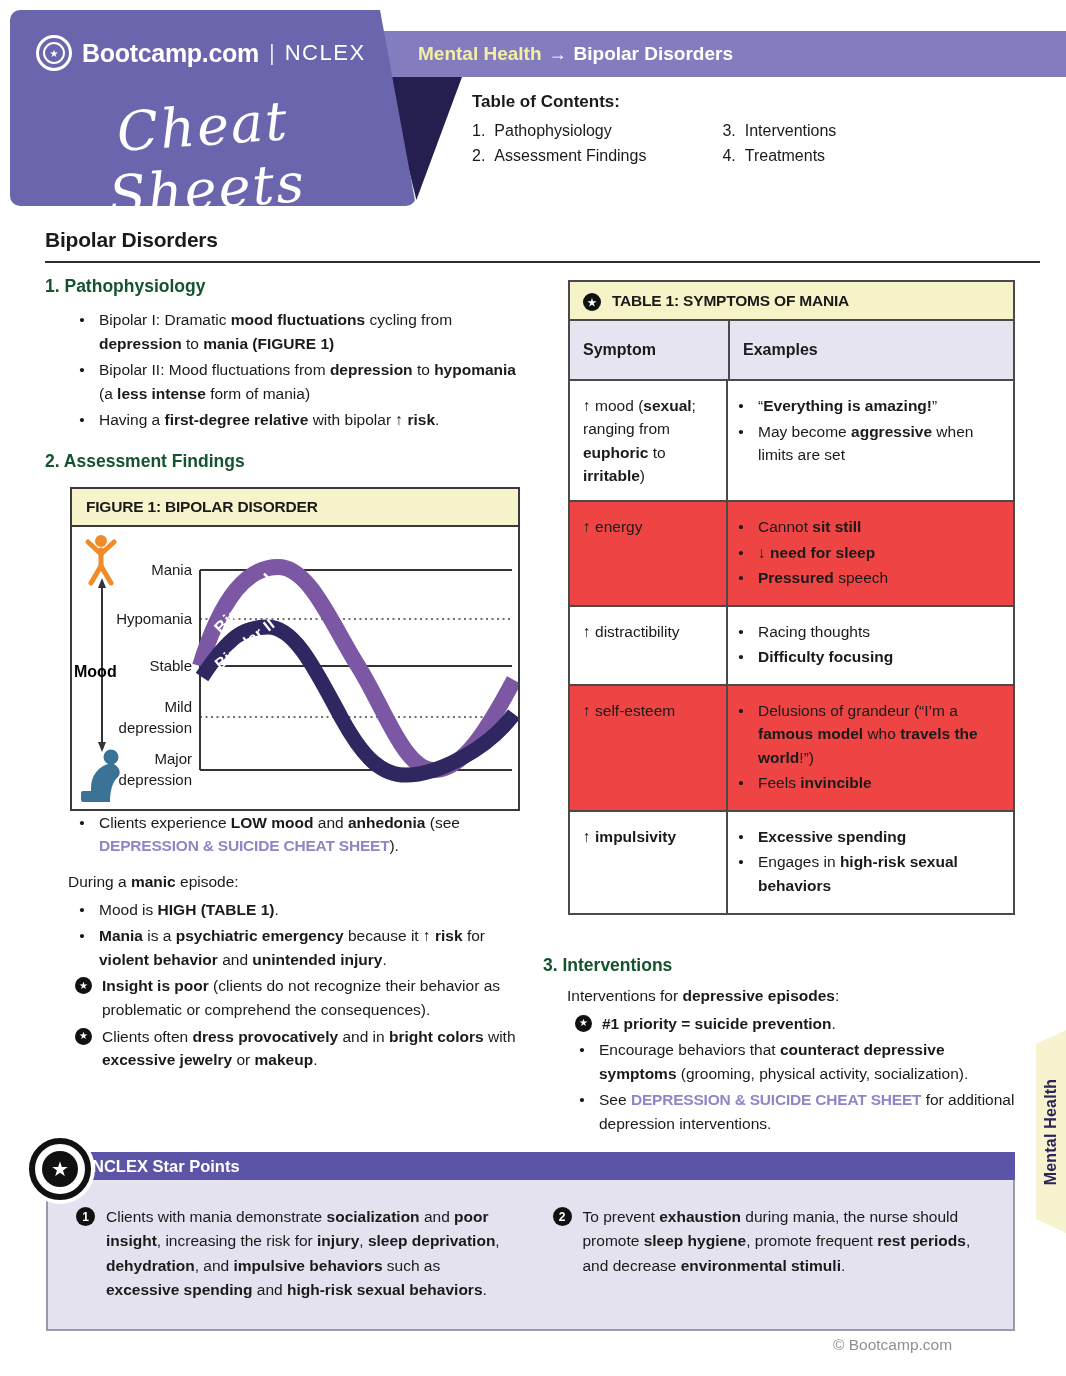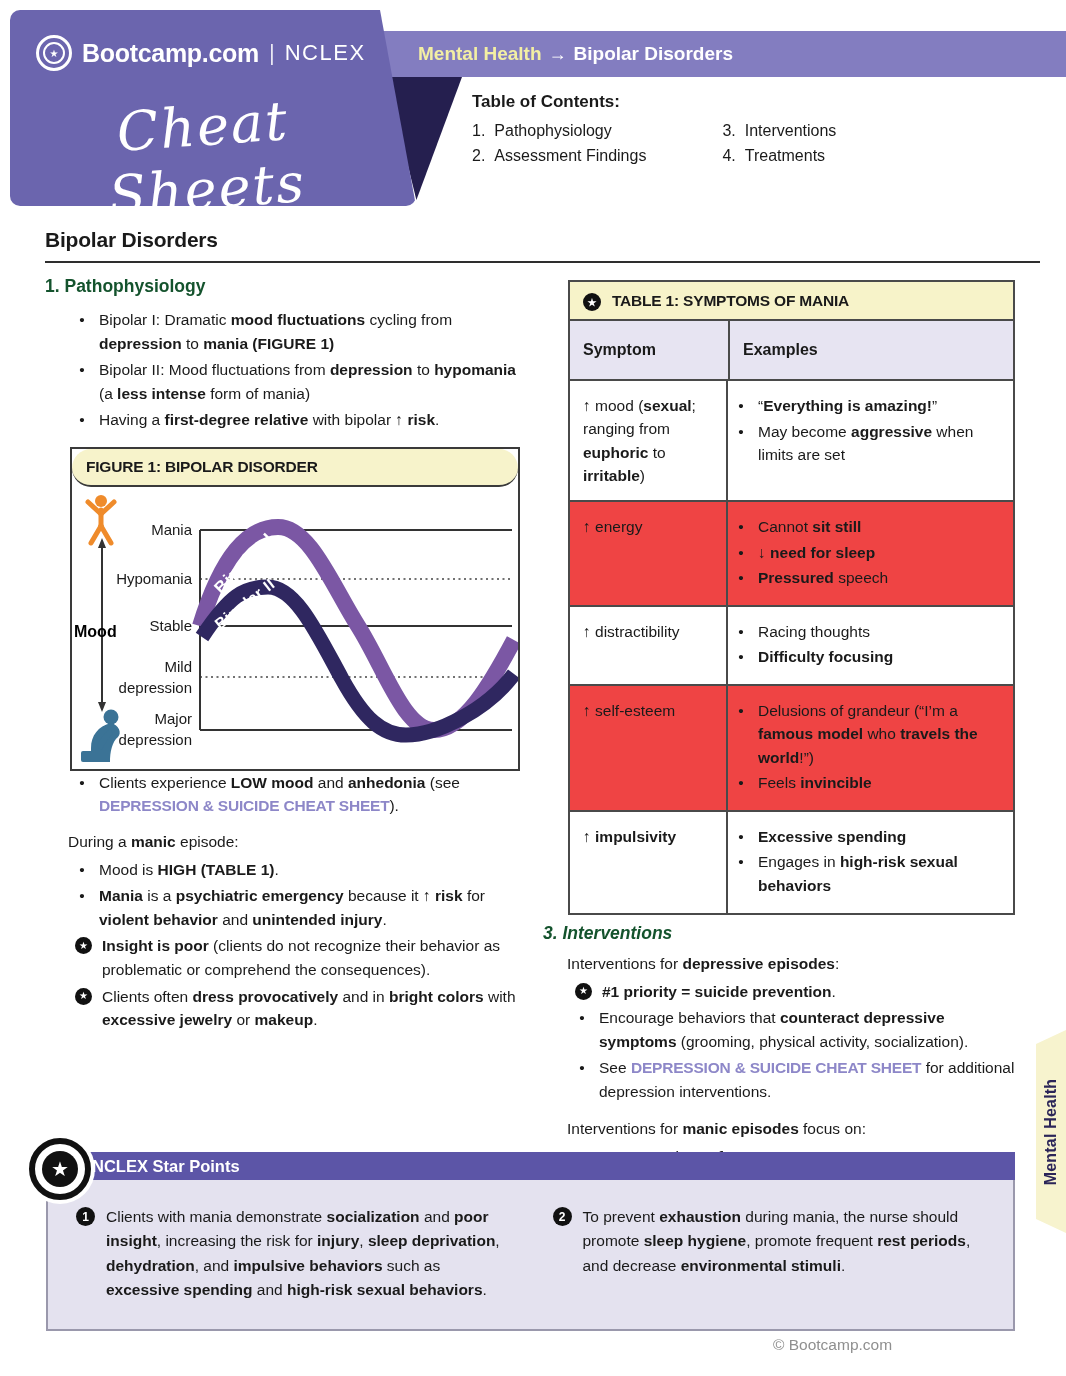--- a/index.html
+++ b/index.html
@@ -48,21 +48,21 @@
   .li{display:flex;gap:10px;margin-bottom:3px;font-size:15.5px;line-height:1.52;}
   .mk{flex:none;width:14px;text-align:center;}
   .mk.num{width:18px;text-align:left;}
   .li-t{flex:1;}
   .star-bullet{flex:none;width:17px;height:17px;border-radius:50%;background:#111;color:#fff;
                font-size:10px;display:flex;align-items:center;justify-content:center;margin-top:3px;}
 
   
   .figure{margin:15px 0 0 25px;width:450px;border:2px solid #3a3a3a;box-sizing:border-box;background:#fff;}
   .fig-head{background:#F7F3CB;border-bottom:2px solid #3a3a3a;padding:9px 14px;
-            font-weight:bold;font-size:15.5px;letter-spacing:-0.2px;border-radius:19px;}
+            font-weight:bold;font-size:15.5px;letter-spacing:-0.2px;}
   .fig-body{height:282px;position:relative;}
   .para{margin:15px 0 7px 23px;font-size:15.5px;}
   .para.first{margin-top:13px;}
 
   
   .t1{margin-left:25px;width:447px;border:2px solid #4a4a4a;box-sizing:border-box;background:#fff;}
   .t1-head{display:flex;align-items:center;gap:11px;background:#F7F3C9;padding:8px 13px;
            border-bottom:2px solid #4a4a4a;font-weight:bold;font-size:15.5px;letter-spacing:-0.2px;}
   .t1-cols{display:grid;grid-template-columns:158px 1fr;background:#E7E4F2;border-bottom:2px solid #4a4a4a;}
   .t1-ch{font-weight:bold;font-size:16px;padding:20px 13px;}
@@ -90,21 +90,21 @@
             border-radius:50%;background:#fff;box-shadow:0 0 0 4px #fff;display:flex;align-items:center;
             justify-content:center;}
   .sp-badge .inner{width:36px;height:36px;border-radius:50%;background:#111;color:#fff;display:flex;
             align-items:center;justify-content:center;font-size:20px;}
 
   
   .side-tab{position:absolute;right:0;top:1030px;width:30px;height:203px;background:#F7F3CE;
             clip-path:polygon(0 14px,100% 0,100% 100%,0 calc(100% - 14px));z-index:4;}
   .side-tab span{position:absolute;left:50%;top:50%;transform:translate(-50%,-50%) rotate(-90deg);
             white-space:nowrap;color:#2B2558;font-weight:bold;font-size:16px;letter-spacing:0.2px;}
-  .footer{position:absolute;left:773px;top:1336px;font-size:15.5px;color:#8F8F8F;}
+  .footer{position:absolute;left:833px;top:1336px;font-size:15.5px;color:#8F8F8F;}
 </style>
 </head>
 <body>
 
 <div class="page">
 
   <div class="banner-bar">
     <div class="banner-title">
       <span class="banner-cat">Mental Health</span><span class="banner-arrow">→</span><span class="banner-topic">Bipolar Disorders</span>
     </div>
@@ -160,20 +160,21 @@
         <div class="li">
           <span class="mk">•</span>
           <span class="li-t">Bipolar II: Mood fluctuations from <b>depression</b> to <b>hypomania</b> (a <b>less intense</b> form of mania)</span>
         </div>
         <div class="li">
           <span class="mk">•</span>
           <span class="li-t">Having a <b>first-degree relative</b> with bipolar ↑ <b>risk</b>.</span>
         </div>
       </div>
 
+    <div class="sec-h" style="margin-top:19px;">2. Assessment Findings</div>
 
     <div class="figure">
       <div class="fig-head">FIGURE 1: BIPOLAR DISORDER</div>
       <div class="fig-body">
         <svg width="446" height="282" viewBox="0 0 446 282">
 
           <line x1="128" y1="43" x2="440" y2="43" stroke="#333" stroke-width="2"></line>
           <line x1="128" y1="92" x2="440" y2="92" stroke="#444" stroke-width="1.4" stroke-dasharray="2 3.5"></line>
           <line x1="128" y1="139" x2="440" y2="139" stroke="#333" stroke-width="2"></line>
           <line x1="128" y1="190" x2="440" y2="190" stroke="#444" stroke-width="1.4" stroke-dasharray="2 3.5"></line>
@@ -323,21 +324,21 @@
               </div>
               <div class="li">
                 <span class="mk">•</span>
                 <span class="li-t">Engages in <b>high-risk sexual behaviors</b></span>
               </div>
             </div>
           </div>
         </div>
     </div>
 
-    <div class="sec-h" style="margin-top:8px;font-style:italic;">3. Interventions</div>
+    <div class="sec-h" style="margin-top:40px;">3. Interventions</div>
     <div class="intro" style="margin-top:0;">Interventions for <b>depressive episodes</b>:</div>
     <div class="blist" style="margin-left:32px;">
         <div class="li">
           <span class="star-bullet">★</span>
           <span class="li-t"><b>#1 priority = suicide prevention</b>.</span>
         </div>
         <div class="li">
           <span class="mk">•</span>
           <span class="li-t">Encourage behaviors that <b>counteract depressive symptoms</b> (grooming, physical activity, socialization).</span>
         </div>

